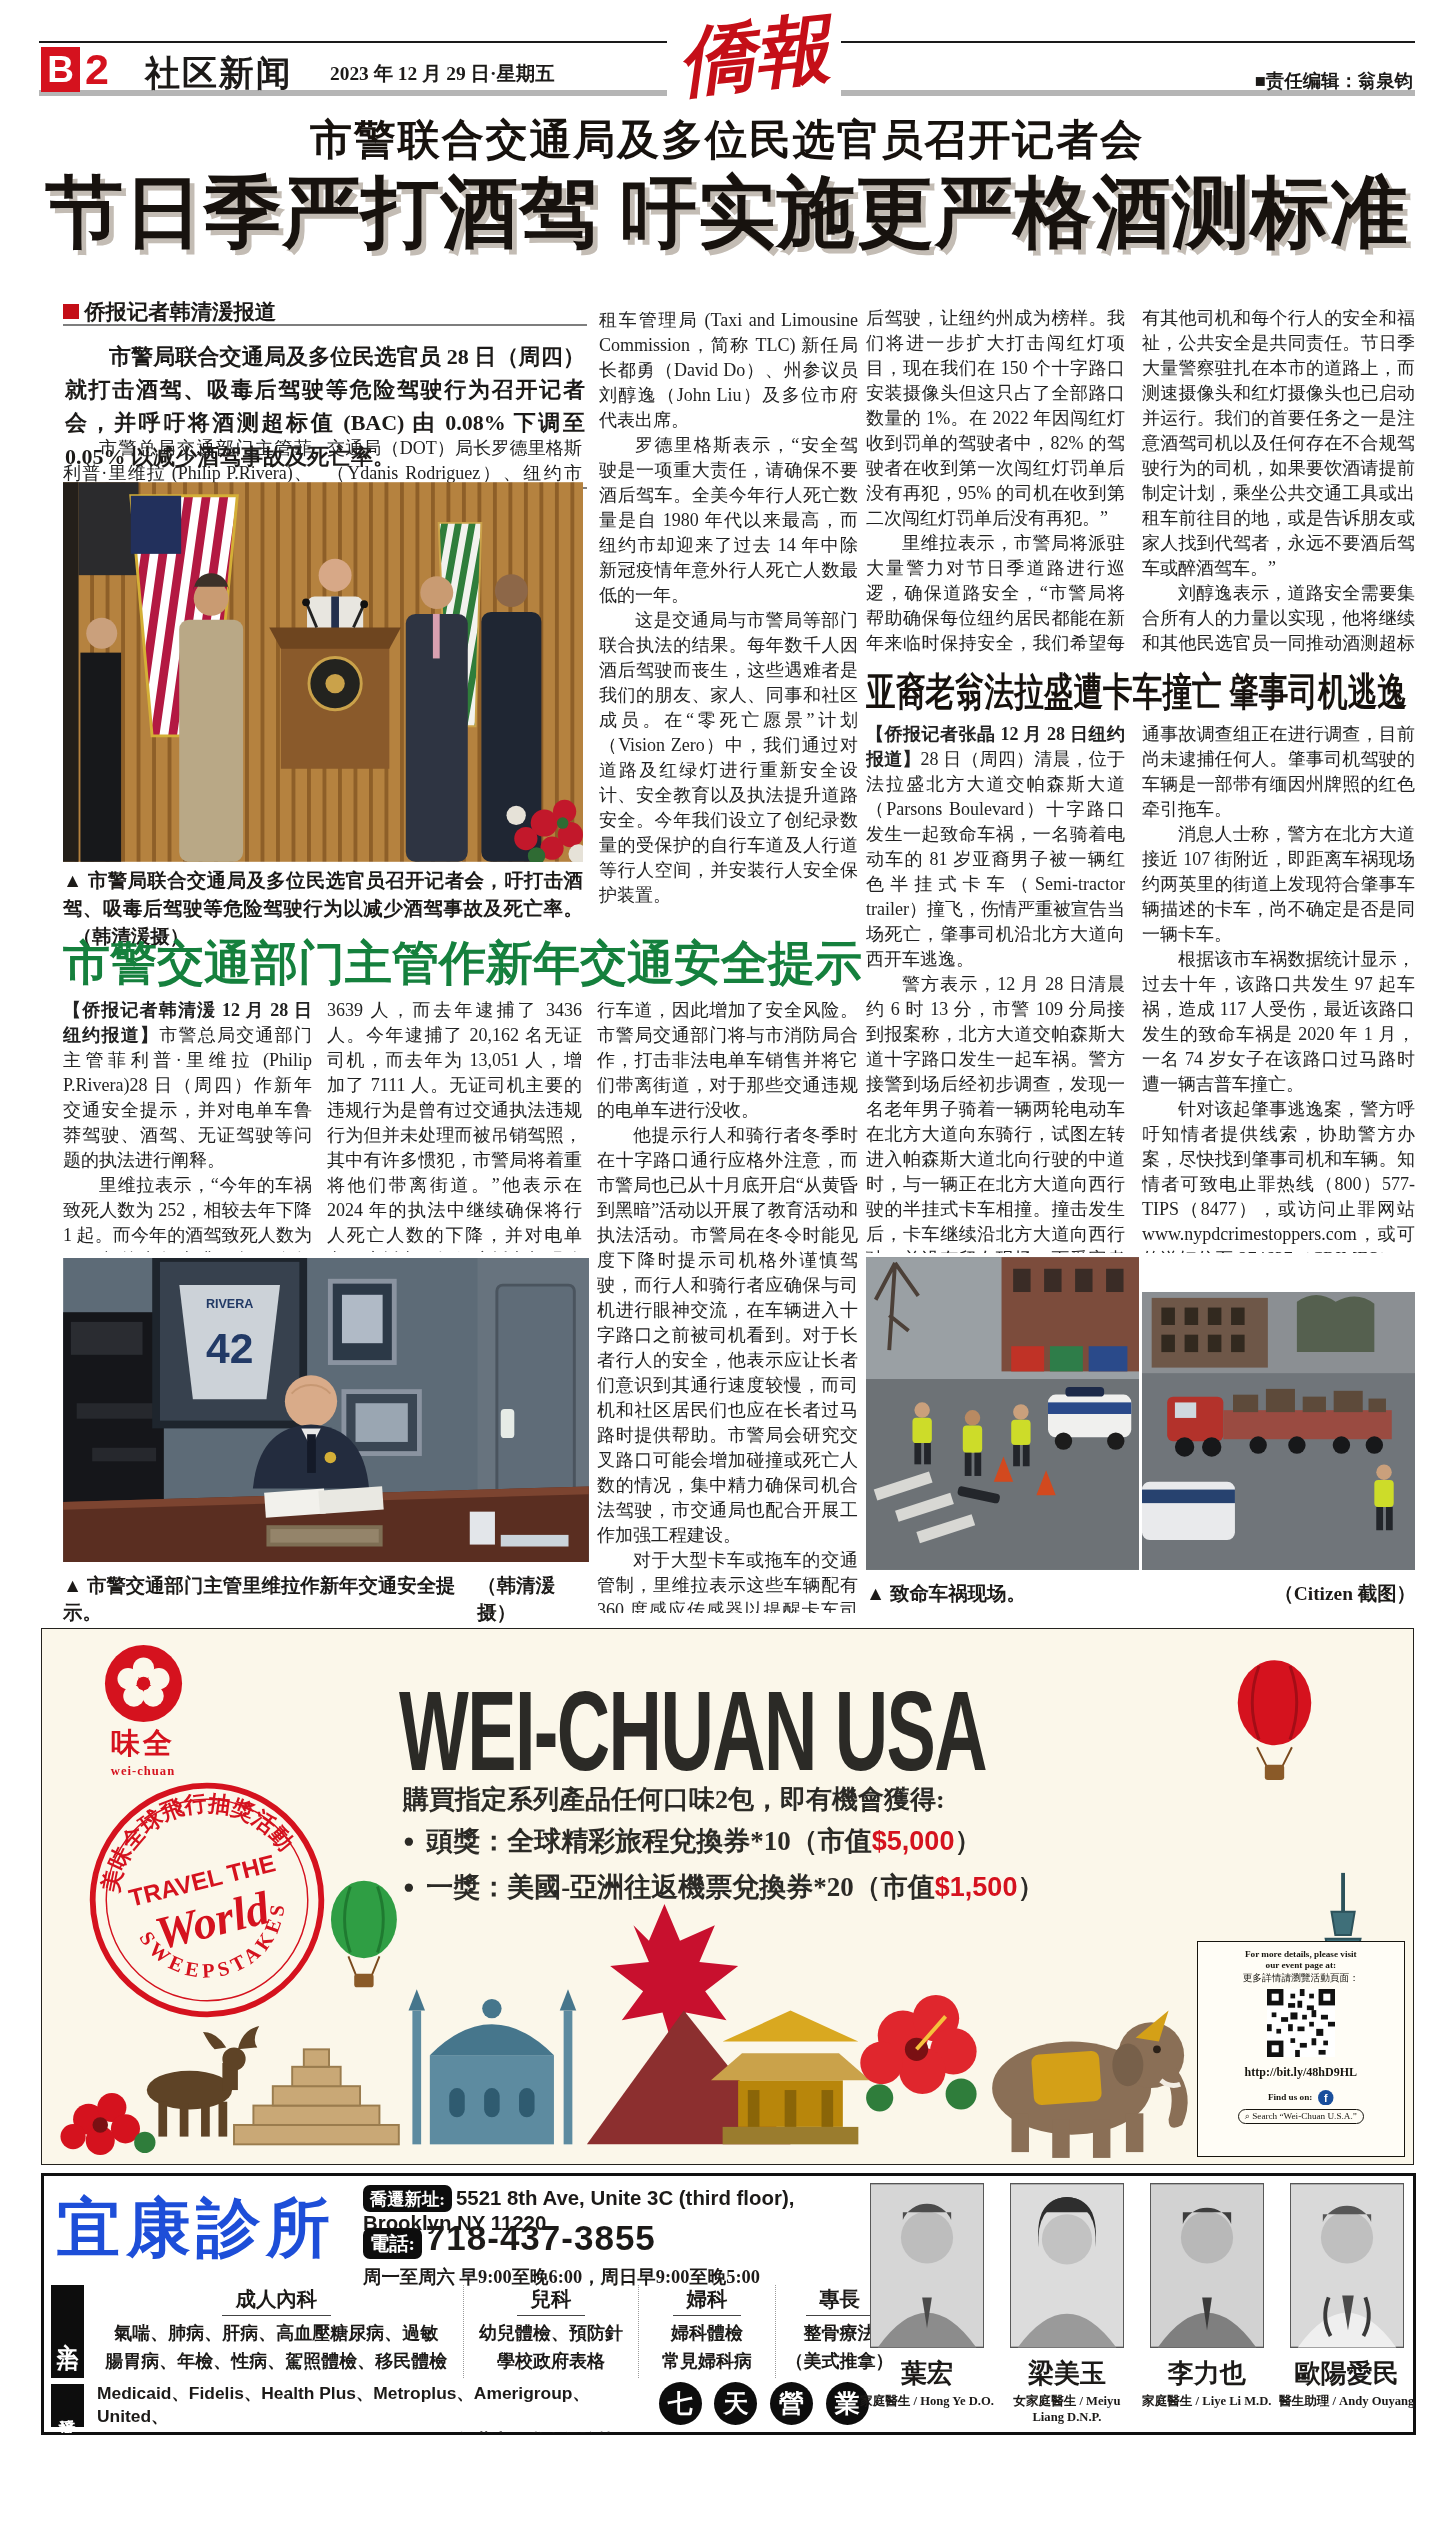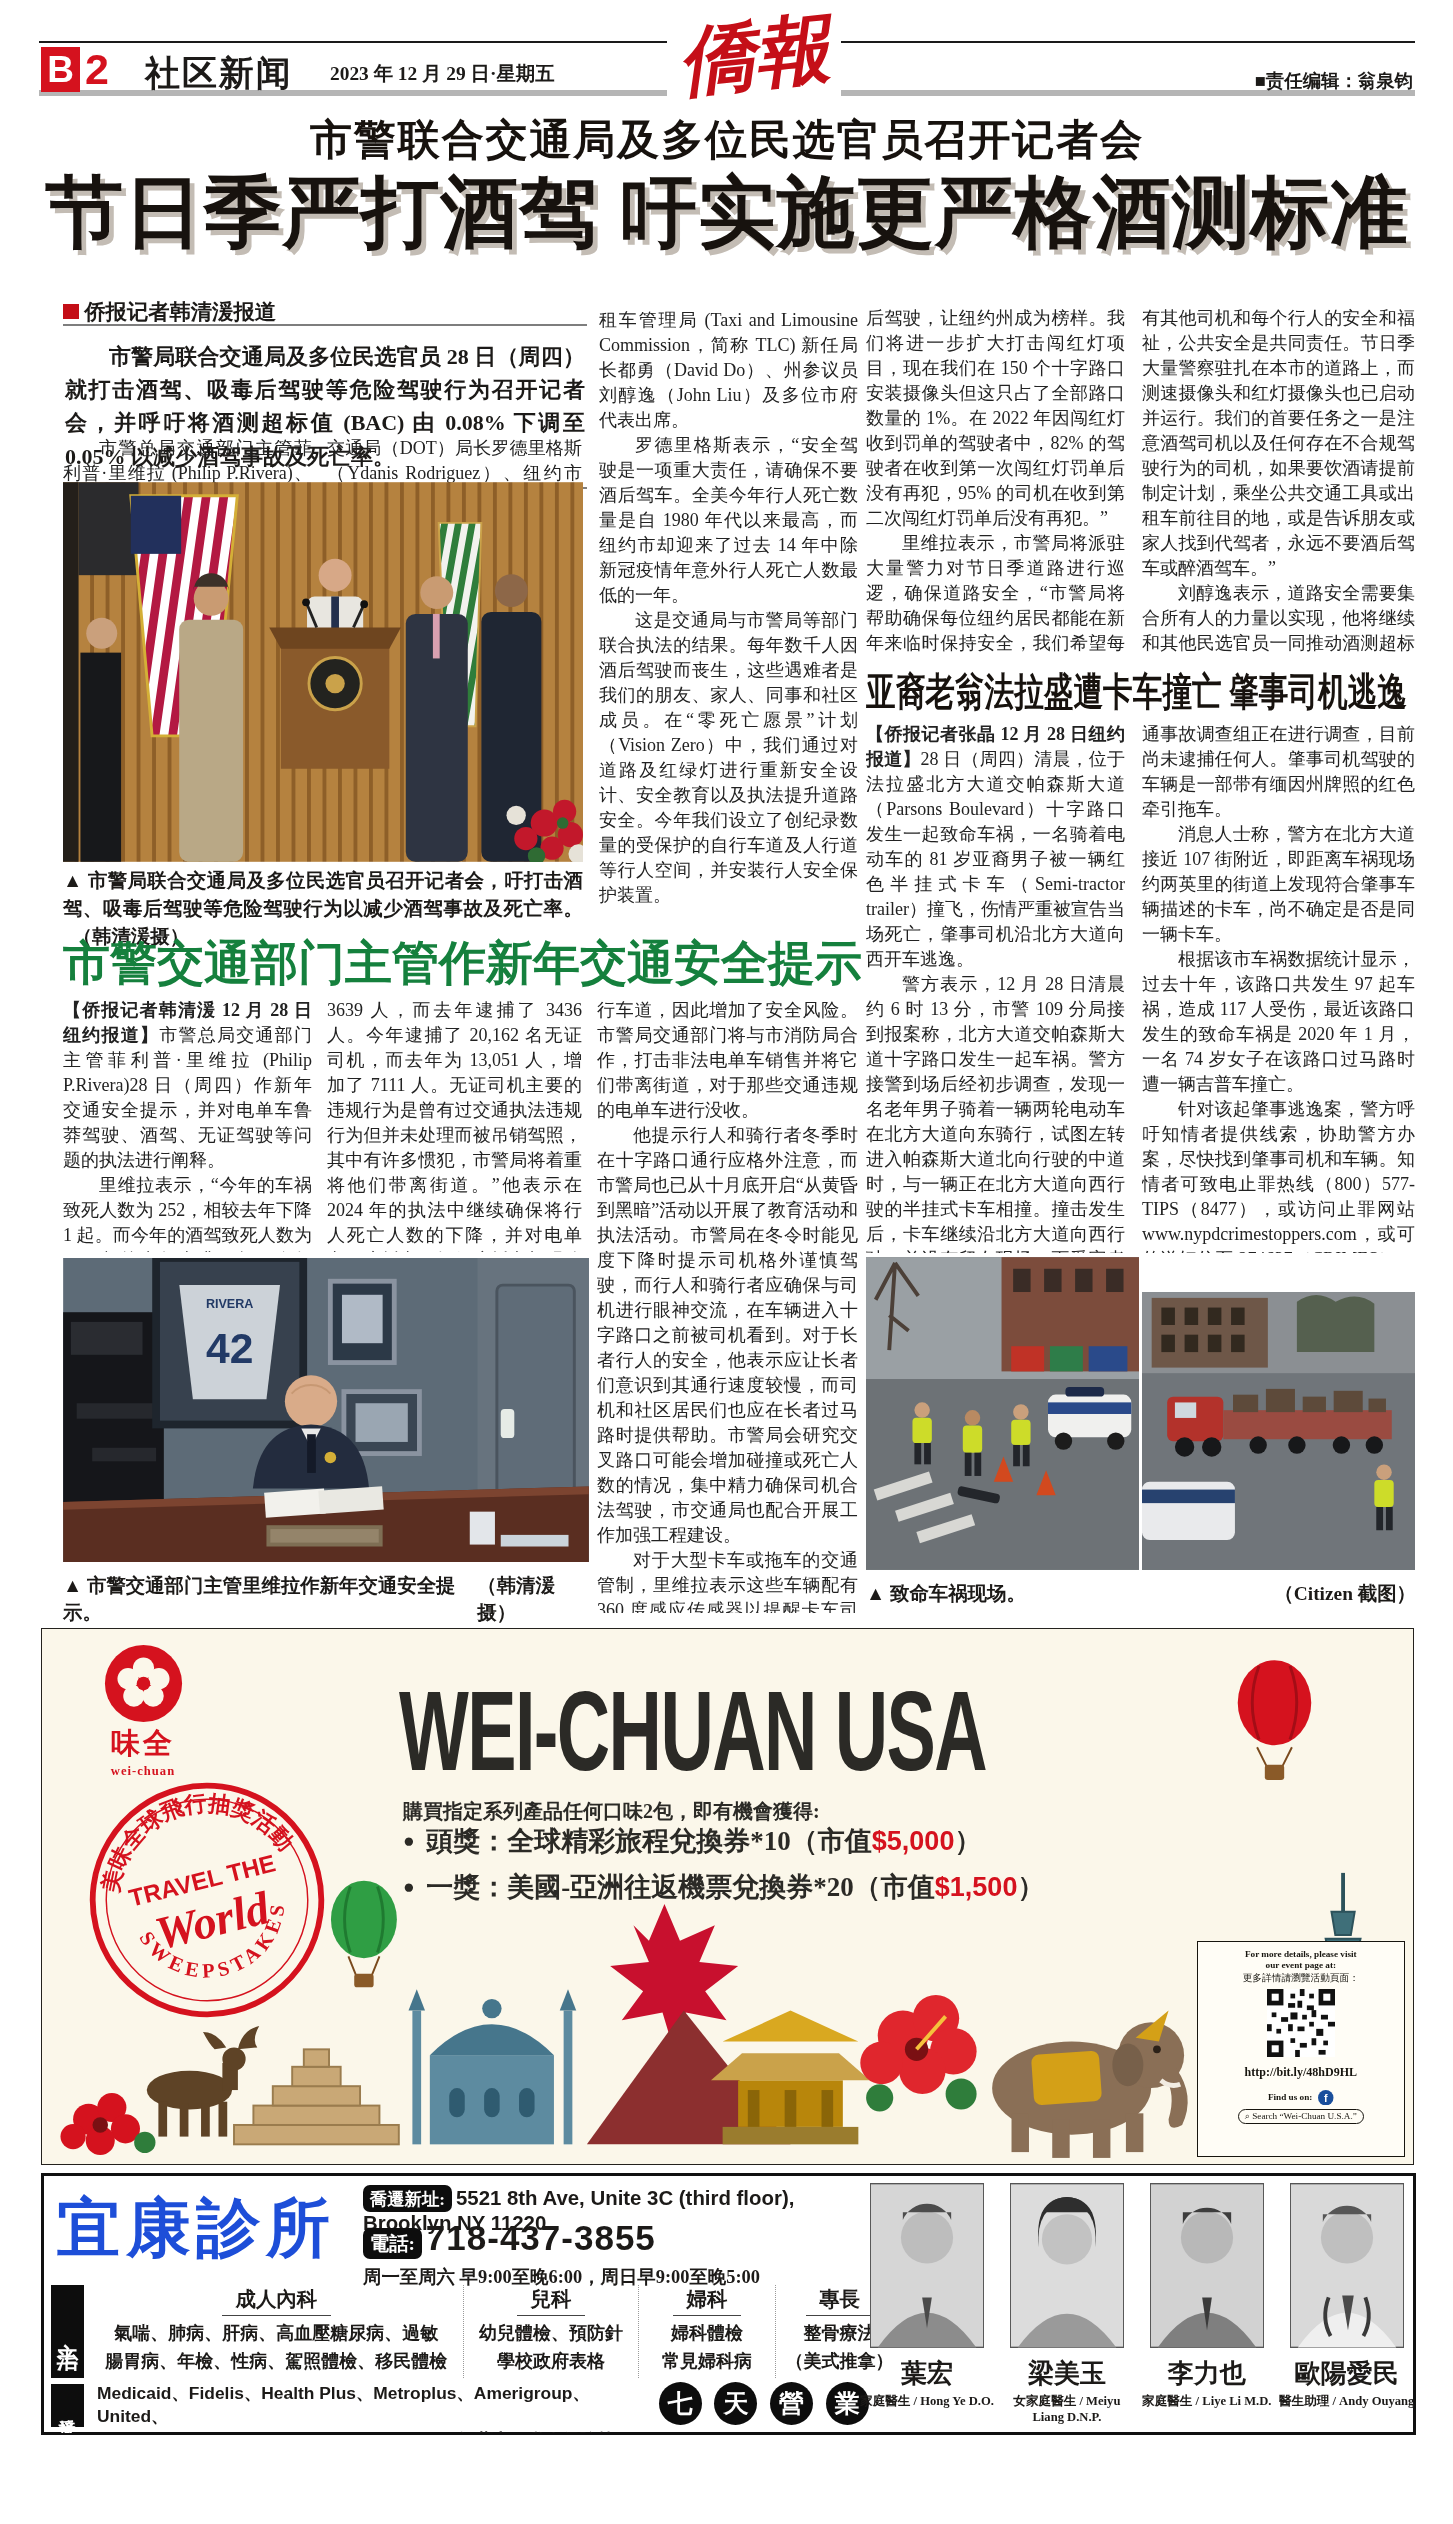--- a/index.html
+++ b/index.html
@@ -37,21 +37,21 @@
   .col p.ni{text-indent:0;}
   .caprow{display:flex;justify-content:space-between;font-size:19.4px;font-weight:bold;}
   .capblock{font-size:19.4px;font-weight:bold;text-align:justify;line-height:1.45;}
   .capblock span+span{margin-left:9.7px;}
   .photo{display:block;}
   
   .wcad{background:#fbf7ea;border:1.9px solid #24221e;overflow:hidden;}
   .wctitle{font-size:87px;font-weight:900;white-space:nowrap;color:#2b2a26;
            font-family:"Liberation Sans","DejaVu Sans",sans-serif;
            transform:scale(0.85,1.30);transform-origin:left top;letter-spacing:-1.9px;}
-  .wcintro{font-size:20px;font-weight:bold;color:#2b2a26;margin-top:16px;}
+  .wcintro{font-size:26px;font-weight:bold;color:#2b2a26;}
   .wcprize{font-size:27px;font-weight:bold;color:#2b2a26;}
   .wcprize .dot{font-size:19.4px;vertical-align:2.9px;margin-right:11.6px;}
   .wcval{color:#d5121e;font-weight:900;font-family:"Liberation Sans",sans-serif;}
   .wclogo-cn{color:#d5121e;font-size:29px;font-weight:900;text-align:center;letter-spacing:2.9px;}
   .wclogo-en{color:#d5121e;font-size:12.6px;font-weight:bold;text-align:center;letter-spacing:1px;}
   .qrpanel{background:#fffdf6;border:1.9px solid #17150f;padding:6.8px 7.8px;text-align:center;}
   .qrpanel .t1{font-size:9.2px;line-height:1.25;color:#17150f;font-weight:bold;}
   .qrpanel .t2{font-size:9.7px;color:#17150f;}
   .qrpanel .url{font-size:12px;font-weight:900;color:#17150f;}
   .srchpill{border:1.5px solid #17150f;border-radius:9.7px;font-size:9.2px;padding:1px 5.8px;

